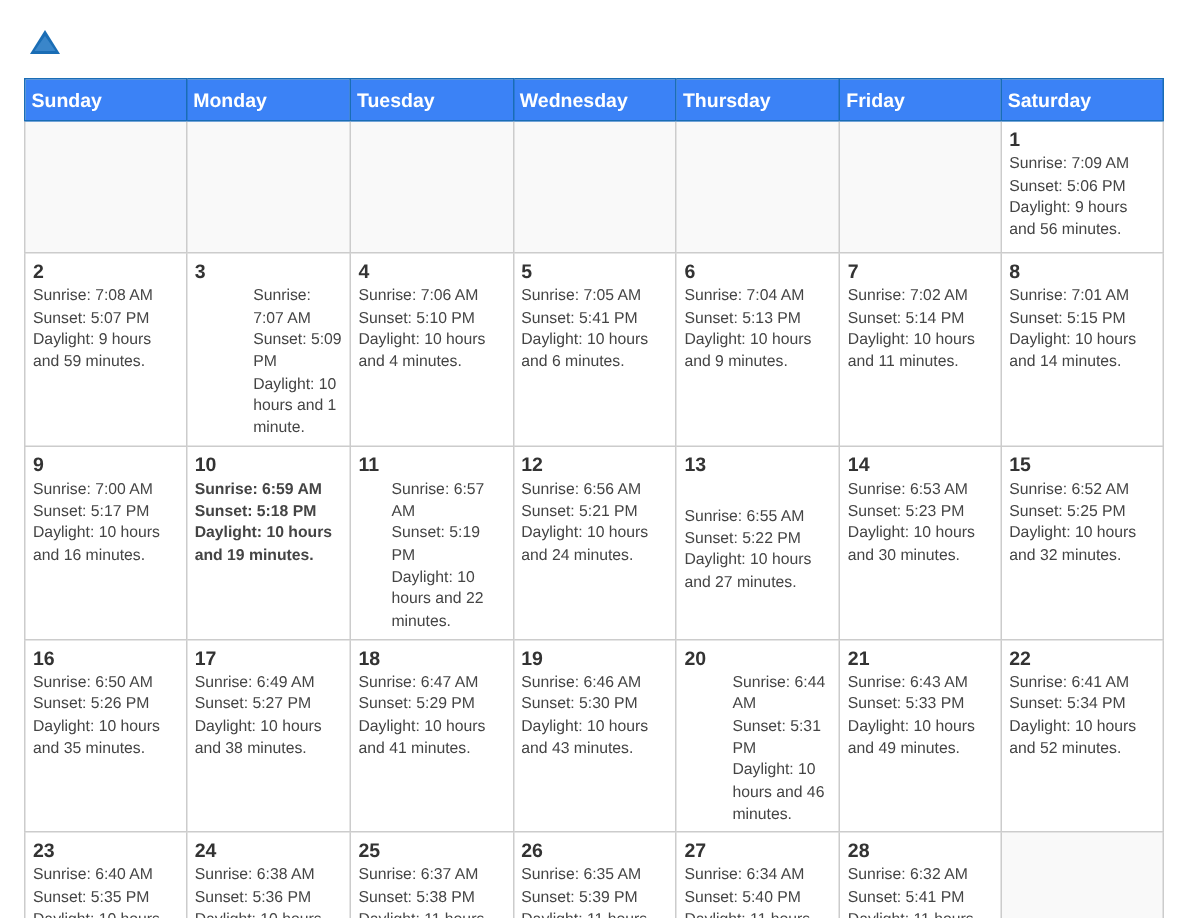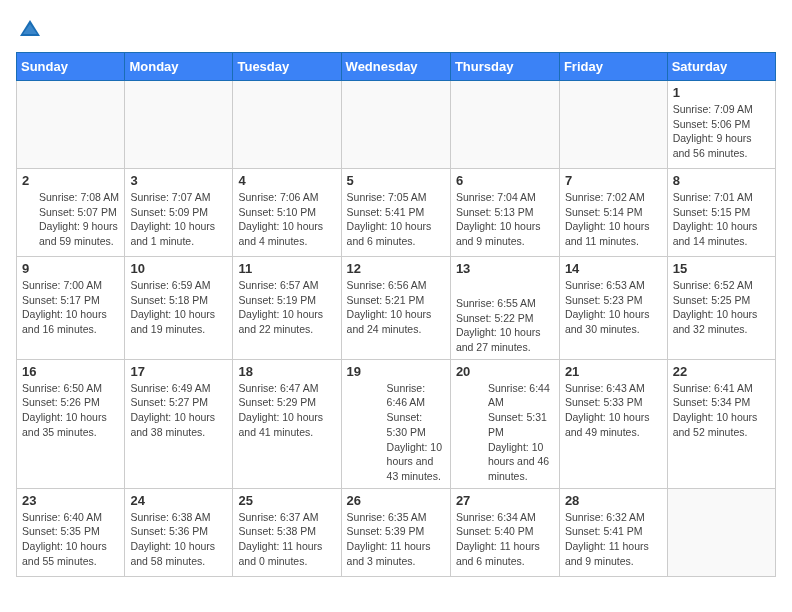--- a/index.html
+++ b/index.html
@@ -129,27 +129,27 @@
         <td>
           <div class="day-num">1</div>
           <div class="day-info" style="white-space: pre-line;">Sunrise: 7:09 AM
 Sunset: 5:06 PM
 Daylight: 9 hours and 56 minutes.</div>
         </td>
       </tr>
       <tr class="week-row">
         <td>
           <div class="day-num">2</div>
-          <div class="day-info" style="white-space: pre-line; margin-left: 17px;">Sunrise: 7:08 AM
+          <div class="day-info" style="white-space: pre-line;">Sunrise: 7:08 AM
 Sunset: 5:07 PM
 Daylight: 9 hours and 59 minutes.</div>
         </td>
         <td>
           <div class="day-num">3</div>
-          <div class="day-info" style="white-space: pre-line;">Sunrise: 7:07 AM
+          <div class="day-info" style="white-space: pre-line; margin-left: 39px;">Sunrise: 7:07 AM
 Sunset: 5:09 PM
 Daylight: 10 hours and 1 minute.</div>
         </td>
         <td>
           <div class="day-num">4</div>
           <div class="day-info" style="white-space: pre-line;">Sunrise: 7:06 AM
 Sunset: 5:10 PM
 Daylight: 10 hours and 4 minutes.</div>
         </td>
         <td>
@@ -179,27 +179,27 @@
       </tr>
       <tr class="week-row">
         <td>
           <div class="day-num">9</div>
           <div class="day-info" style="white-space: pre-line;">Sunrise: 7:00 AM
 Sunset: 5:17 PM
 Daylight: 10 hours and 16 minutes.</div>
         </td>
         <td>
           <div class="day-num">10</div>
-          <div class="day-info" style="white-space: pre-line;">Sunrise: 6:59 AM
+          <div class="day-info" style="white-space: pre-line; font-weight: bold;">Sunrise: 6:59 AM
 Sunset: 5:18 PM
 Daylight: 10 hours and 19 minutes.</div>
         </td>
         <td>
           <div class="day-num">11</div>
-          <div class="day-info" style="white-space: pre-line;">Sunrise: 6:57 AM
+          <div class="day-info" style="white-space: pre-line; margin-left: 22px;">Sunrise: 6:57 AM
 Sunset: 5:19 PM
 Daylight: 10 hours and 22 minutes.</div>
         </td>
         <td>
           <div class="day-num">12</div>
           <div class="day-info" style="white-space: pre-line;">Sunrise: 6:56 AM
 Sunset: 5:21 PM
 Daylight: 10 hours and 24 minutes.</div>
         </td>
         <td>
@@ -235,21 +235,21 @@
 Daylight: 10 hours and 38 minutes.</div>
         </td>
         <td>
           <div class="day-num">18</div>
           <div class="day-info" style="white-space: pre-line;">Sunrise: 6:47 AM
 Sunset: 5:29 PM
 Daylight: 10 hours and 41 minutes.</div>
         </td>
         <td>
           <div class="day-num">19</div>
-          <div class="day-info" style="white-space: pre-line; margin-left: 40px;">Sunrise: 6:46 AM
+          <div class="day-info" style="white-space: pre-line;">Sunrise: 6:46 AM
 Sunset: 5:30 PM
 Daylight: 10 hours and 43 minutes.</div>
         </td>
         <td>
           <div class="day-num">20</div>
           <div class="day-info" style="white-space: pre-line; margin-left: 32px;">Sunrise: 6:44 AM
 Sunset: 5:31 PM
 Daylight: 10 hours and 46 minutes.</div>
         </td>
         <td>

